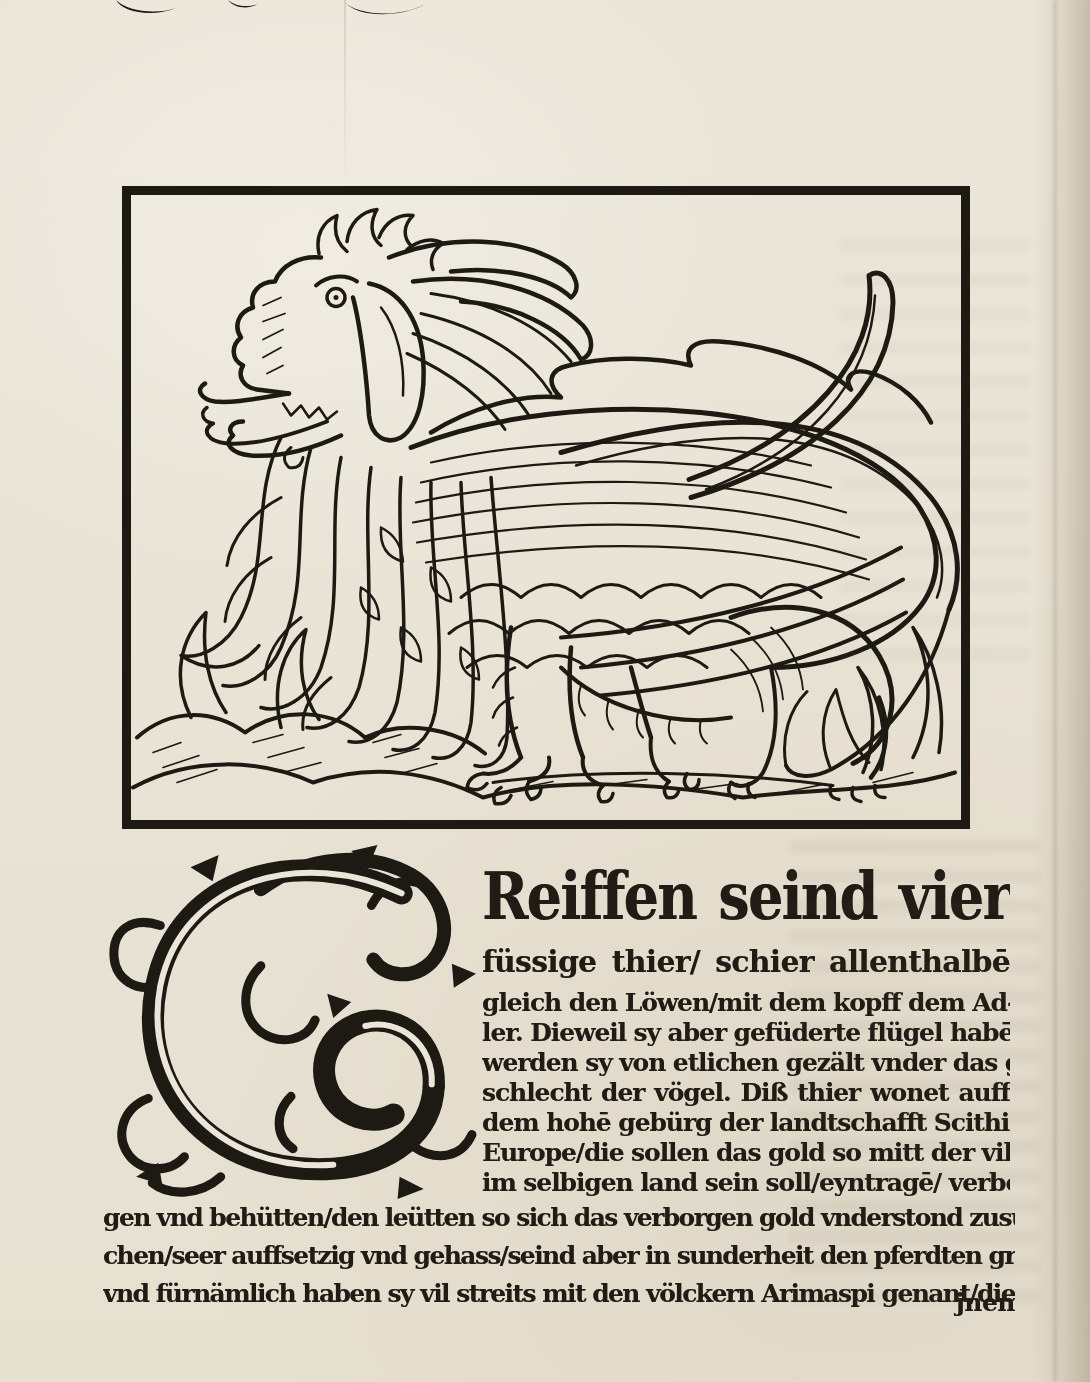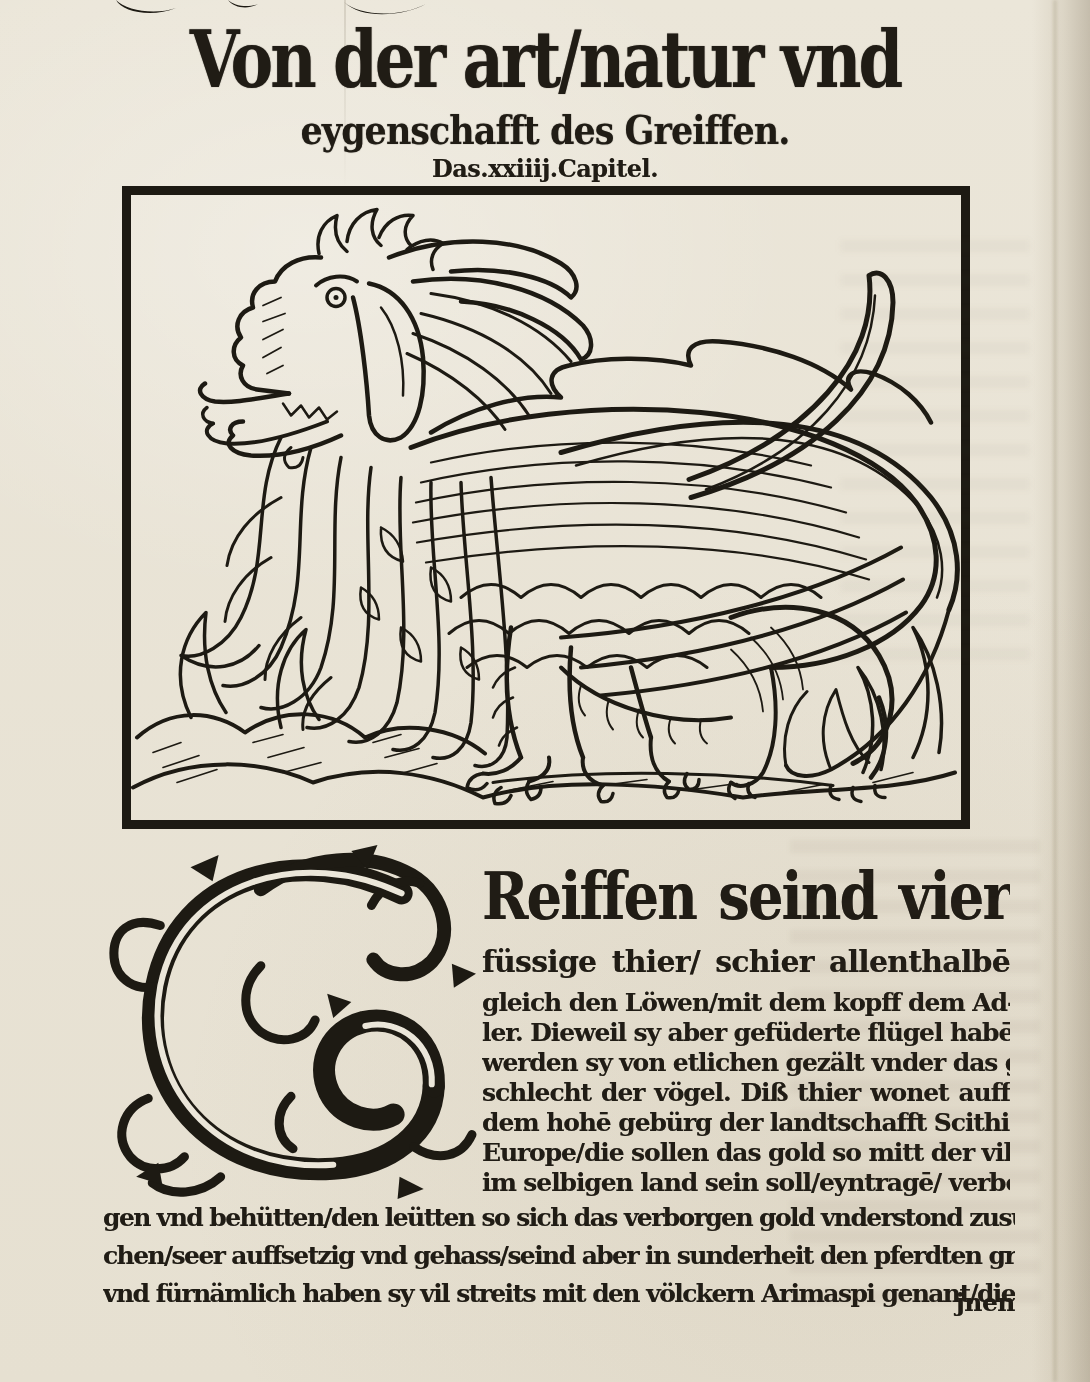--- a/index.html
+++ b/index.html
@@ -84,25 +84,20 @@
 
   <div class="top-fragment">
     <svg viewBox="0 0 340 22">
       <path d="M8,0 C14,12 44,18 68,8 C48,15 18,11 8,0 Z" fill="#1d1a13"></path>
       <path d="M236,2 C252,16 290,18 318,4 C296,16 254,20 236,2 Z" fill="#1d1a13"></path>
       <path d="M120,0 c6,8 20,10 30,4 c-10,4 -24,2 -30,-4 Z" fill="#1d1a13"></path>
     </svg>
   </div>
   <div class="crease"></div>
 
-  <header class="heading">
-    <div class="title">Von der art/natur vnd</div>
-    <div class="subtitle">eygenschafft des Greiffen.</div>
-    <div class="chapter">Das.xxiiij.Capitel.</div>
-  </header>
 
   <figure class="woodcut" style="margin:0;">
     <svg viewBox="0 0 830 624">
       <g stroke="#1d1a13" fill="none" stroke-linecap="round" stroke-linejoin="round">
 
         <path stroke-width="4" d="M6,542 C40,512 82,514 114,537 C152,510 202,514 234,542 C272,524 322,532 354,558"></path>
         <path stroke-width="4" d="M2,592 C60,560 132,564 182,587 C242,567 302,577 352,602 C422,582 522,587 612,602 C682,592 762,597 824,577"></path>
         <path stroke-width="3" d="M362,587 C472,572 602,577 702,590"></path>
         <path stroke-width="1.6" d="M22,557 l28,-10 M32,572 l36,-12 M46,587 l40,-13 M122,547 l30,-8 M137,562 l36,-10 M152,577 l38,-10 M242,547 l28,-8 M254,562 l34,-9 M270,578 l36,-10 M382,594 l40,-8 M472,590 l44,-6 M562,594 l44,-6 M652,597 l40,-8 M742,587 l40,-10"></path>
         <path stroke-width="3.5" d="M60,522 C40,482 50,442 75,417 C70,457 78,492 95,517 M150,532 C140,490 152,454 175,434 C165,470 172,502 188,524"></path>

